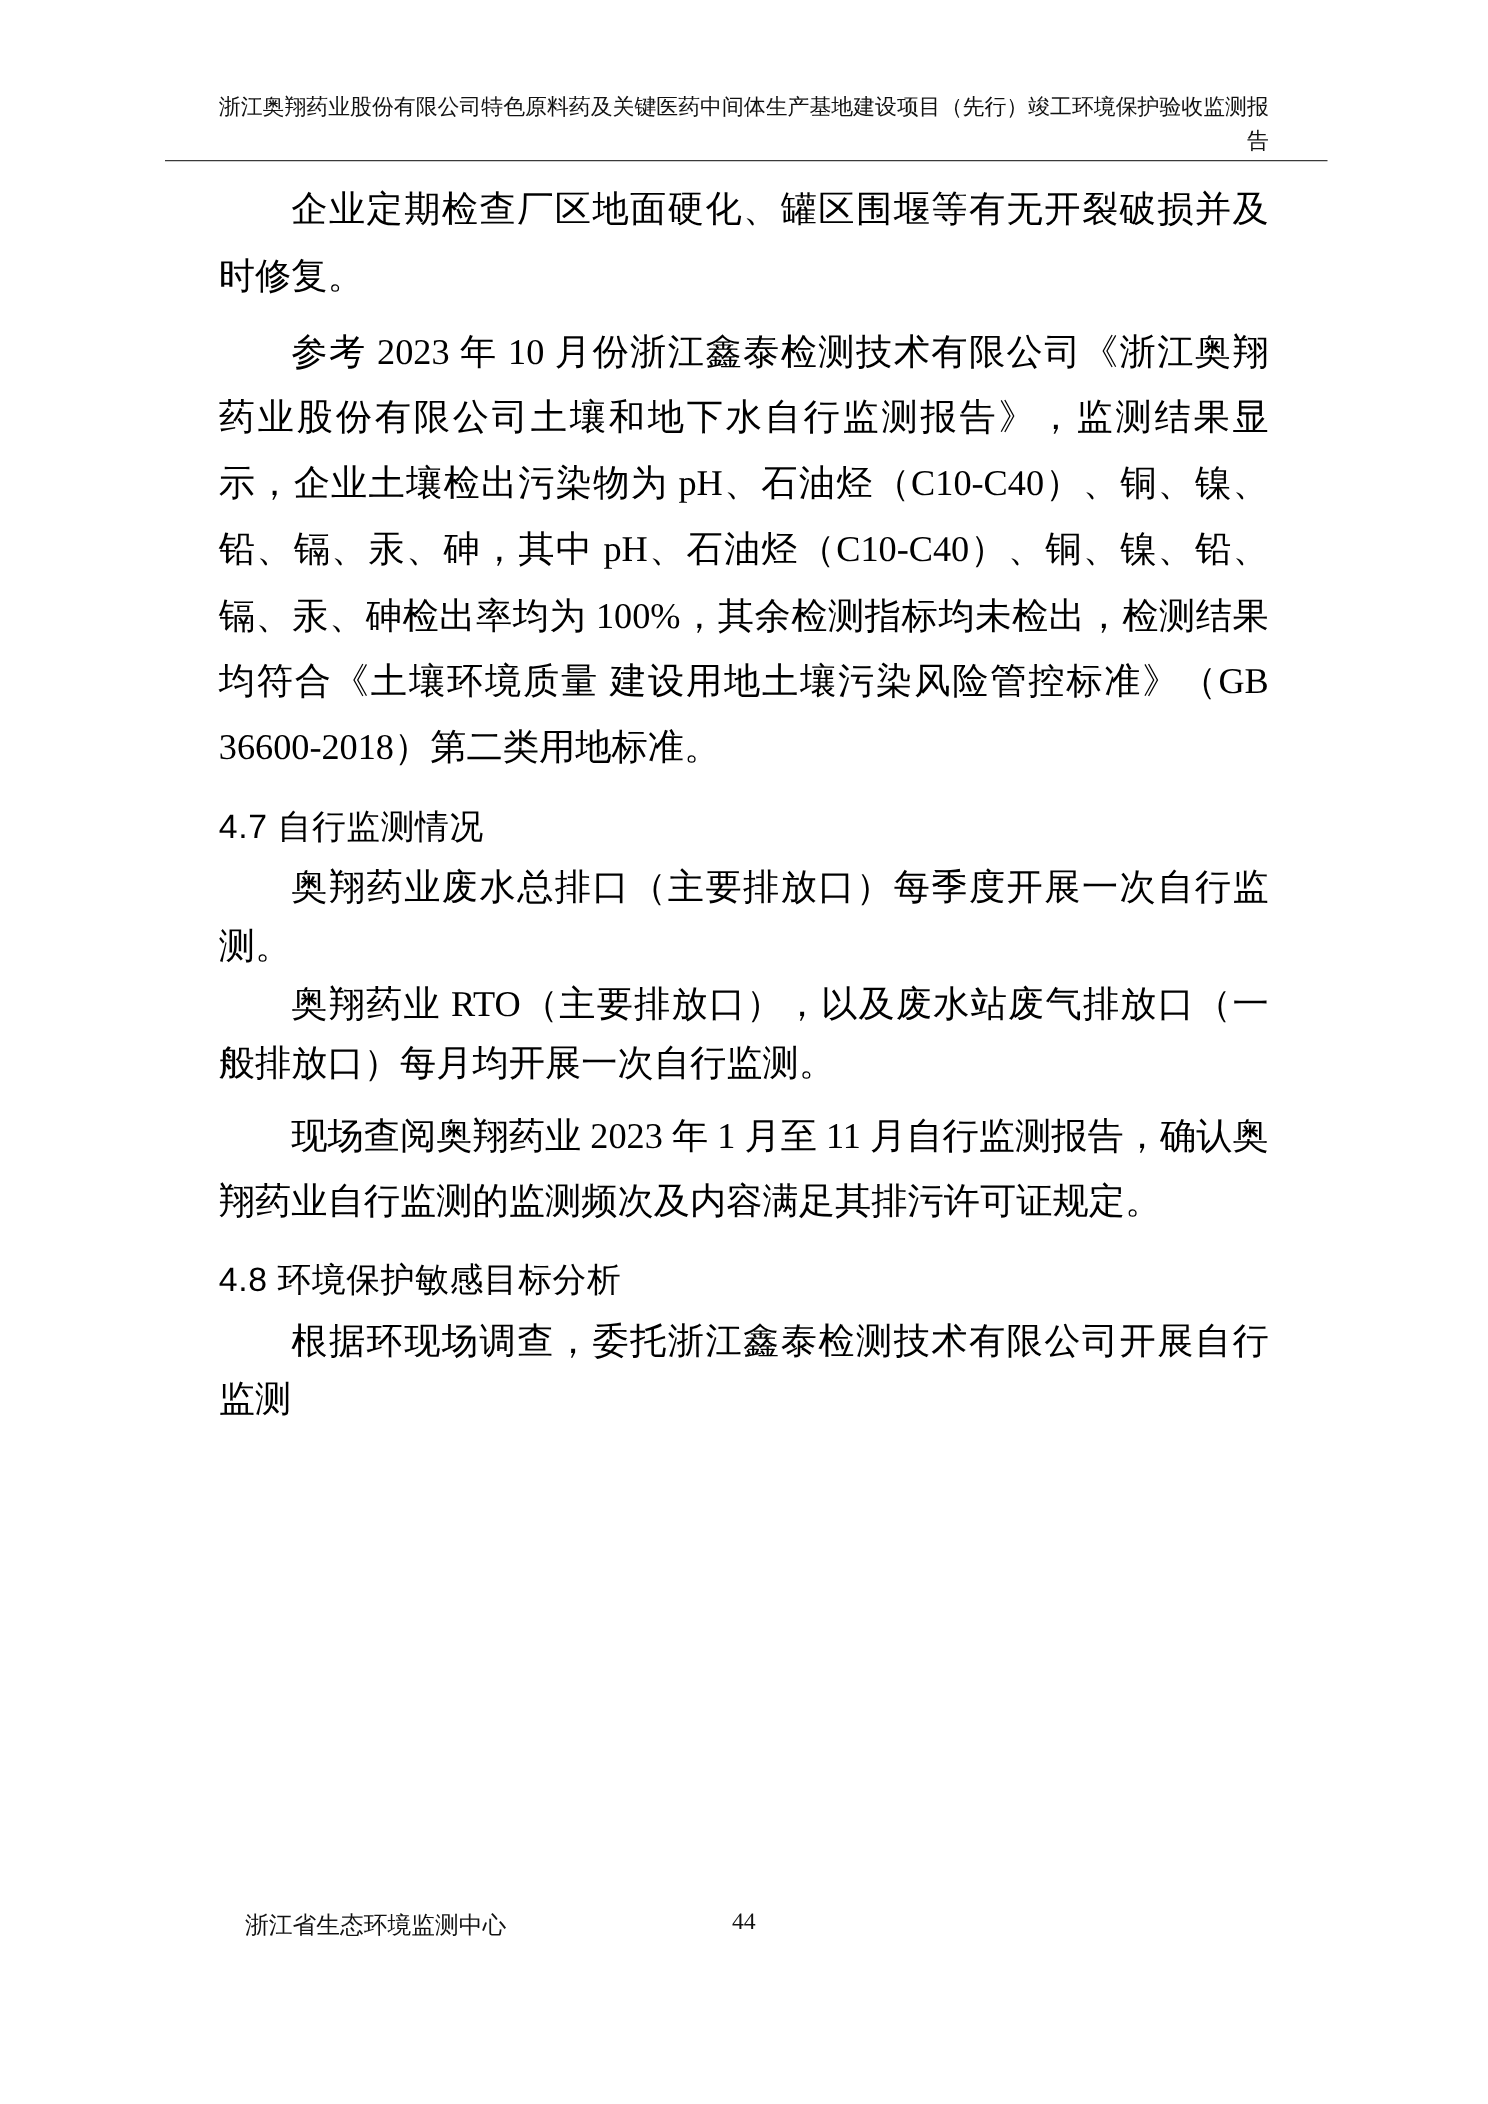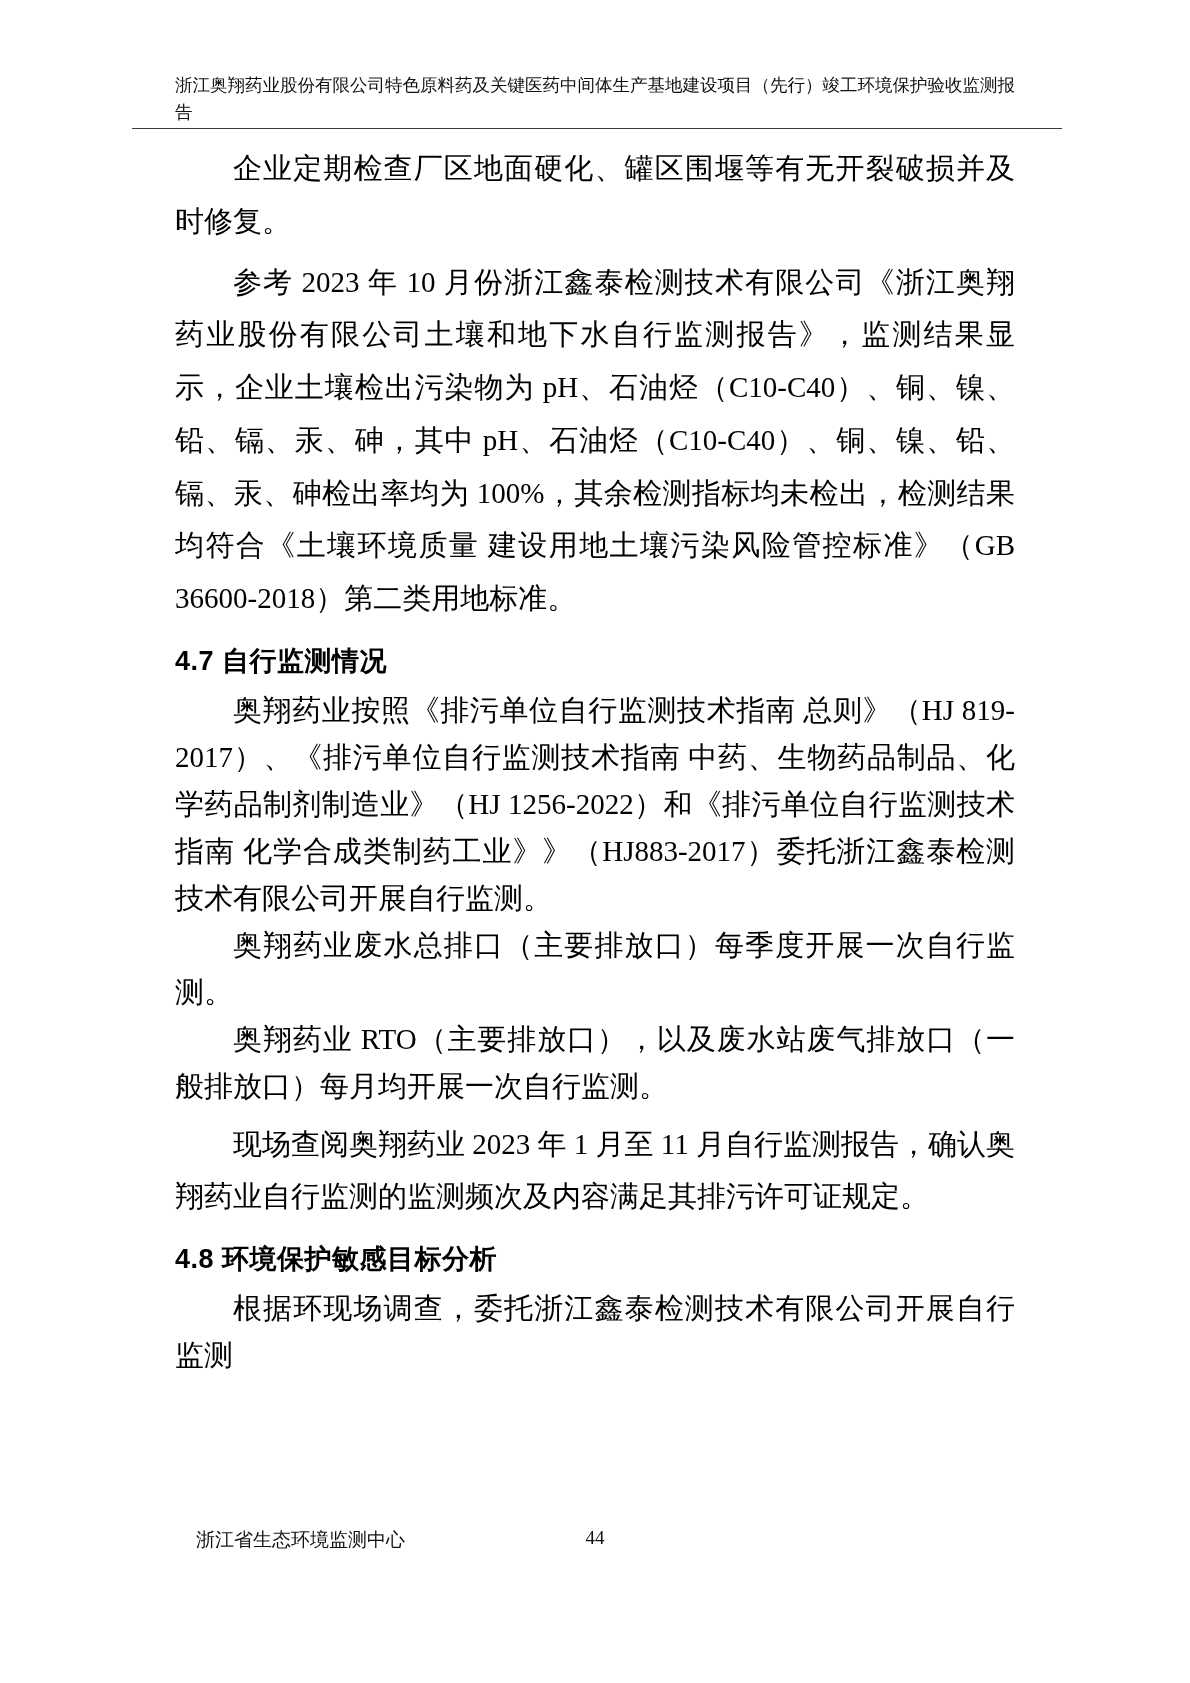--- a/index.html
+++ b/index.html
@@ -15,21 +15,21 @@
     box-sizing: border-box;
     font-family: "Liberation Serif", "DejaVu Serif", serif;
     color: #000000;
     overflow: hidden;
   }
   .header {
     position: absolute;
     left: 175px;
     top: 72px;
     width: 840px;
-    text-align: left;
+    text-align: right;
     font-size: 17.5px;
     line-height: 1.55;
     font-family: "Liberation Serif", "DejaVu Serif", serif;
     color: #111;
   }
   .header-rule {
     position: absolute;
     left: 132px;
     top: 128px;
     width: 930px;
@@ -49,21 +49,21 @@
     text-justify: inter-ideograph;
     text-indent: 2em;
     font-family: "Liberation Serif", "DejaVu Serif", serif;
   }
   p.tight {
     line-height: 1.62;
   }
   h2.heading {
     margin: 14px 0 2px 0;
     font-size: 27px;
-    font-weight: bold;
+    font-weight: normal;
     line-height: 1.7;
     letter-spacing: 0.5px;
     font-family: "Liberation Sans", "DejaVu Sans", sans-serif;
   }
   .gap-s { height: 8px; }
   .footer {
     position: absolute;
     left: 0;
     top: 1527px;
     width: 1064px;
@@ -96,21 +96,20 @@
   <div class="header">浙江奥翔药业股份有限公司特色原料药及关键医药中间体生产基地建设项目（先行）竣工环境保护验收监测报告</div>
   <div class="header-rule"></div>
 
   <div class="body">
 
     <p class="para">企业定期检查厂区地面硬化、罐区围堰等有无开裂破损并及时修复。</p>
     <div class="gap-s"></div>
     <p class="para">参考 2023 年 10 月份浙江鑫泰检测技术有限公司《浙江奥翔药业股份有限公司土壤和地下水自行监测报告》，监测结果显示，企业土壤检出污染物为 pH、石油烃（C10-C40）、铜、镍、铅、镉、汞、砷，其中 pH、石油烃（C10-C40）、铜、镍、铅、镉、汞、砷检出率均为 100%，其余检测指标均未检出，检测结果均符合《土壤环境质量  建设用地土壤污染风险管控标准》（GB 36600-2018）第二类用地标准。</p>
 
     <h2 class="heading">4.7 自行监测情况</h2>
-    <p class="para tight">奥翔药业按照《排污单位自行监测技术指南  总则》（HJ 819-2017）、《排污单位自行监测技术指南 中药、生物药品制品、化学药品制剂制造业》（HJ 1256-2022）和《排污单位自行监测技术指南 化学合成类制药工业》》（HJ883-2017）委托浙江鑫泰检测技术有限公司开展自行监测。</p>
     <p class="para tight">奥翔药业废水总排口（主要排放口）每季度开展一次自行监测。</p>
     <p class="para tight">奥翔药业 RTO（主要排放口），以及废水站废气排放口（一般排放口）每月均开展一次自行监测。</p>
     <div class="gap-s"></div>
     <p class="para">现场查阅奥翔药业 2023 年 1 月至 11 月自行监测报告，确认奥翔药业自行监测的监测频次及内容满足其排污许可证规定。</p>
 
     <h2 class="heading">4.8 环境保护敏感目标分析</h2>
     <p class="para tight">根据环现场调查，委托浙江鑫泰检测技术有限公司开展自行监测</p>
 
   </div>
 

